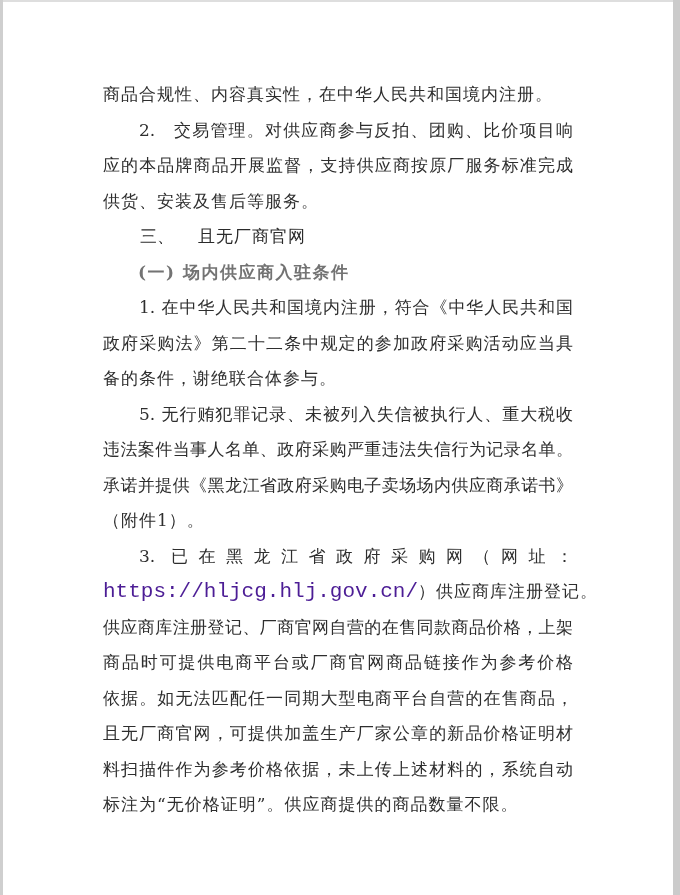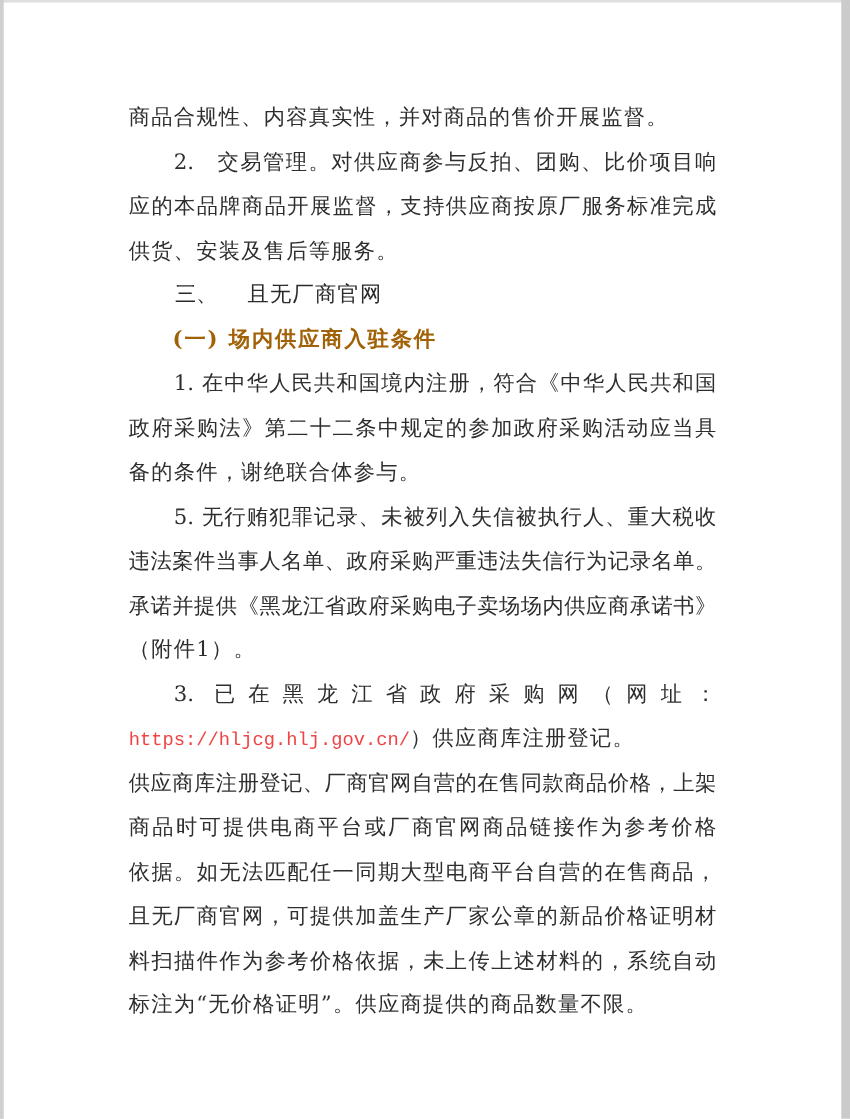--- a/index.html
+++ b/index.html
@@ -31,40 +31,40 @@
 
     .h3 {
       display: flex; padding-left: 37px;
       font-family: "DejaVu Sans", "Liberation Sans", sans-serif;
       color: #2a2a2a;
     }
     .h3 .num { flex: none; width: 58px; }
     .h3 .title { letter-spacing: 1px; }
 
     .h4 {
-      padding-left: 35px; font-weight: bold; letter-spacing: 1.5px; color: #a16207;
+      padding-left: 35px; font-weight: bold; letter-spacing: 1.5px; color: #737373;
     }
 
     .url {
       font-family: "Liberation Mono", "DejaVu Sans Mono", monospace;
-      font-size: 15px; letter-spacing: 0; color: #ef4444;
+      font-size: 21px; letter-spacing: 0; color: #4c1d95;
     }
     .url-suffix { letter-spacing: 1px; }
   </style>
 </head>
 <body>
 
 <div class="edge-top"></div>
 <div class="edge-left"></div>
 <div class="edge-right"></div>
 
 <div class="doc">
 
   <div class="para">
-    <div class="ln l">商品合规性、内容真实性，并对商品的售价开展监督。</div>
+    <div class="ln l">商品合规性、内容真实性，在中华人民共和国境内注册。</div>
   </div>
 
   <div class="para">
     <div class="ln ind numrow">
       <span class="num">2.</span>
       <span class="txt">交易管理。对供应商参与反拍、团购、比价项目响</span>
     </div>
     <div class="ln j">应的本品牌商品开展监督，支持供应商按原厂服务标准完成</div>
     <div class="ln l">供货、安装及售后等服务。</div>
   </div>

